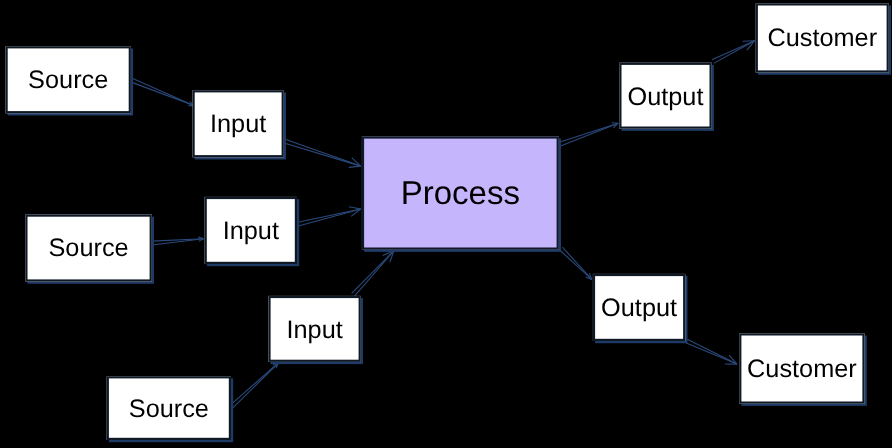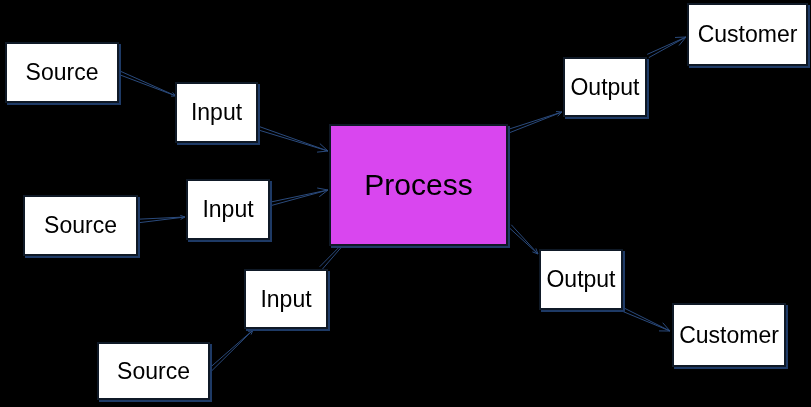--- a/index.html
+++ b/index.html
@@ -113,21 +113,21 @@
     </div>
     <div class="node" style="left: 186px; top: 179px; width: 84px; height: 61px; font-size: 23px; background: rgb(255, 255, 255); border-color: rgb(15, 25, 38); box-shadow: rgb(30, 58, 102) 2px 2px 0px; color: rgb(0, 0, 0);">
       <span class="lbl">Input</span>
     </div>
     <div class="node" style="left: 244px; top: 269px; width: 84px; height: 60px; font-size: 23px; background: rgb(255, 255, 255); border-color: rgb(15, 25, 38); box-shadow: rgb(30, 58, 102) 2px 2px 0px; color: rgb(0, 0, 0);">
       <span class="lbl">Input</span>
     </div>
     <div class="node" style="left: 97px; top: 342px; width: 113px; height: 58px; font-size: 23px; background: rgb(255, 255, 255); border-color: rgb(15, 25, 38); box-shadow: rgb(30, 58, 102) 2px 2px 0px; color: rgb(0, 0, 0);">
       <span class="lbl">Source</span>
     </div>
-    <div class="node" style="left: 329px; top: 124px; width: 179px; height: 122px; font-size: 30px; background: #d946ef; border-color: rgb(15, 25, 38); box-shadow: rgb(30, 58, 102) 2px 2px 0px; color: rgb(0, 0, 0);">
+    <div class="node" style="left: 329px; top: 124px; width: 179px; height: 103px; font-size: 30px; background: #c4b5fd; border-color: rgb(15, 25, 38); box-shadow: rgb(30, 58, 102) 2px 2px 0px; color: rgb(0, 0, 0);">
       <span class="lbl">Process</span>
     </div>
     <div class="node" style="left: 563px; top: 57px; width: 84px; height: 60px; font-size: 23px; background: rgb(255, 255, 255); border-color: rgb(15, 25, 38); box-shadow: rgb(30, 58, 102) 2px 2px 0px; color: rgb(0, 0, 0);">
       <span class="lbl">Output</span>
     </div>
     <div class="node" style="left: 687px; top: 3px; width: 121px; height: 63px; font-size: 23px; background: rgb(255, 255, 255); border-color: rgb(15, 25, 38); box-shadow: rgb(30, 58, 102) 2px 2px 0px; color: rgb(0, 0, 0);">
       <span class="lbl">Customer</span>
     </div>
     <div class="node" style="left: 539px; top: 249px; width: 84px; height: 61px; font-size: 23px; background: rgb(255, 255, 255); border-color: rgb(15, 25, 38); box-shadow: rgb(30, 58, 102) 2px 2px 0px; color: rgb(0, 0, 0);">
       <span class="lbl">Output</span>

